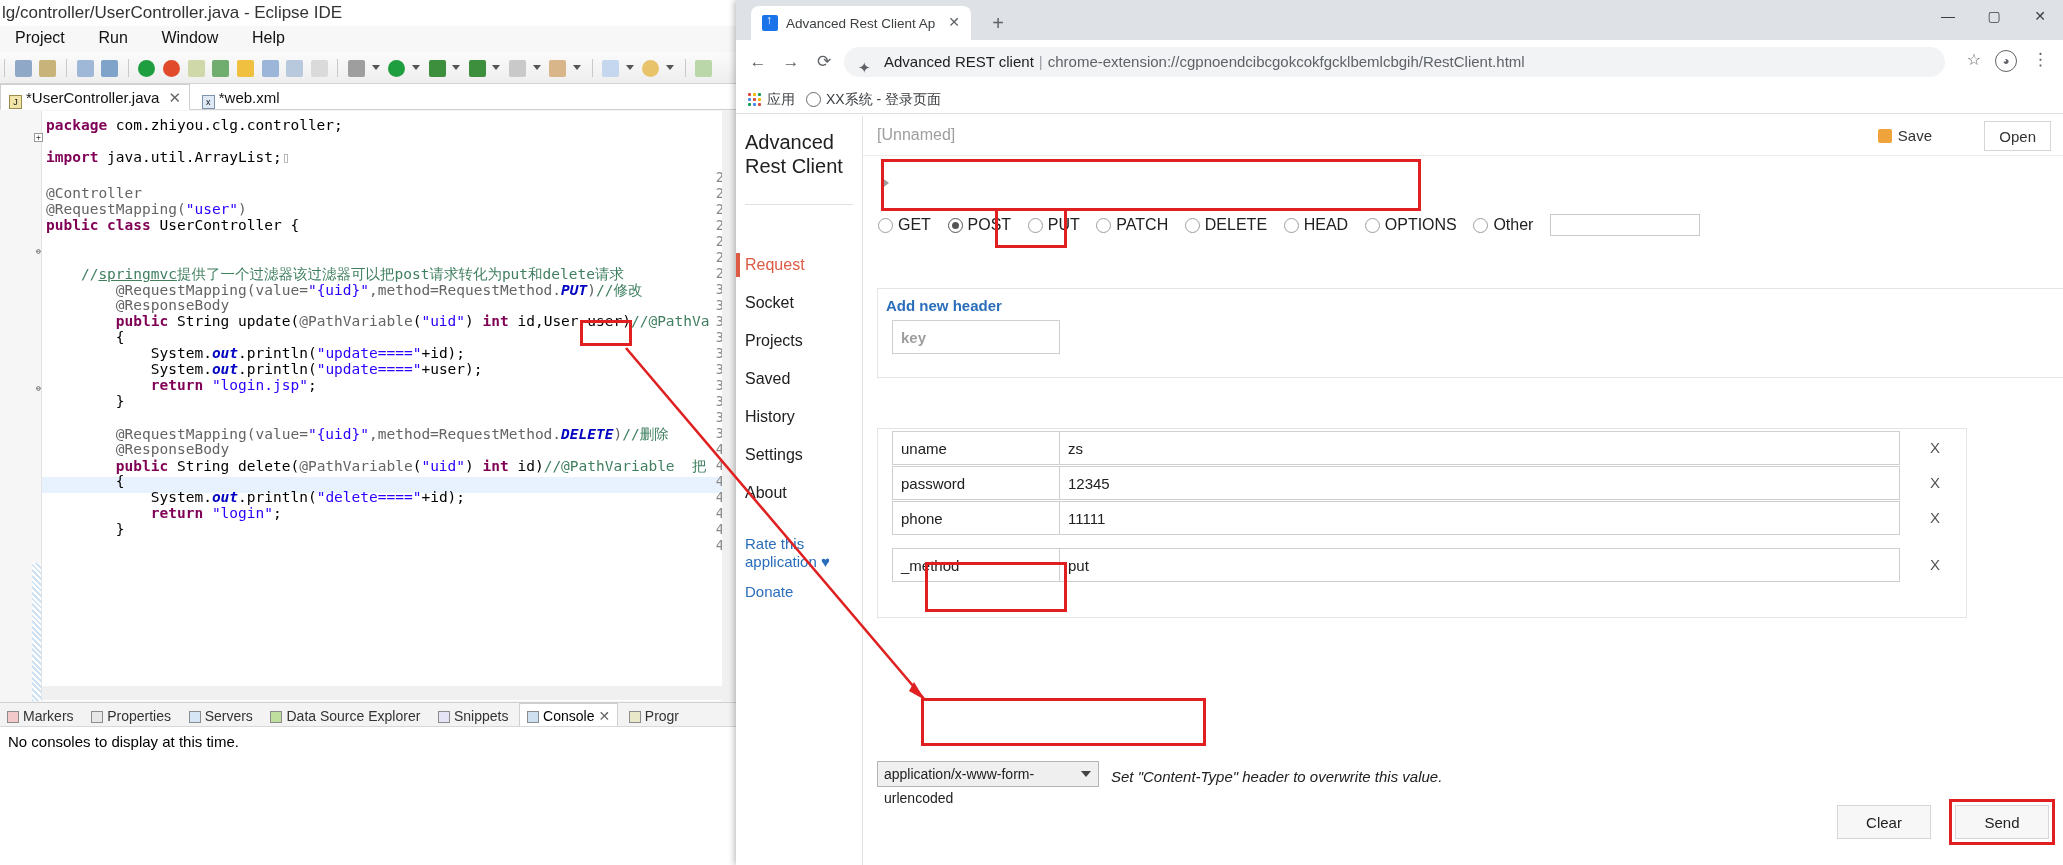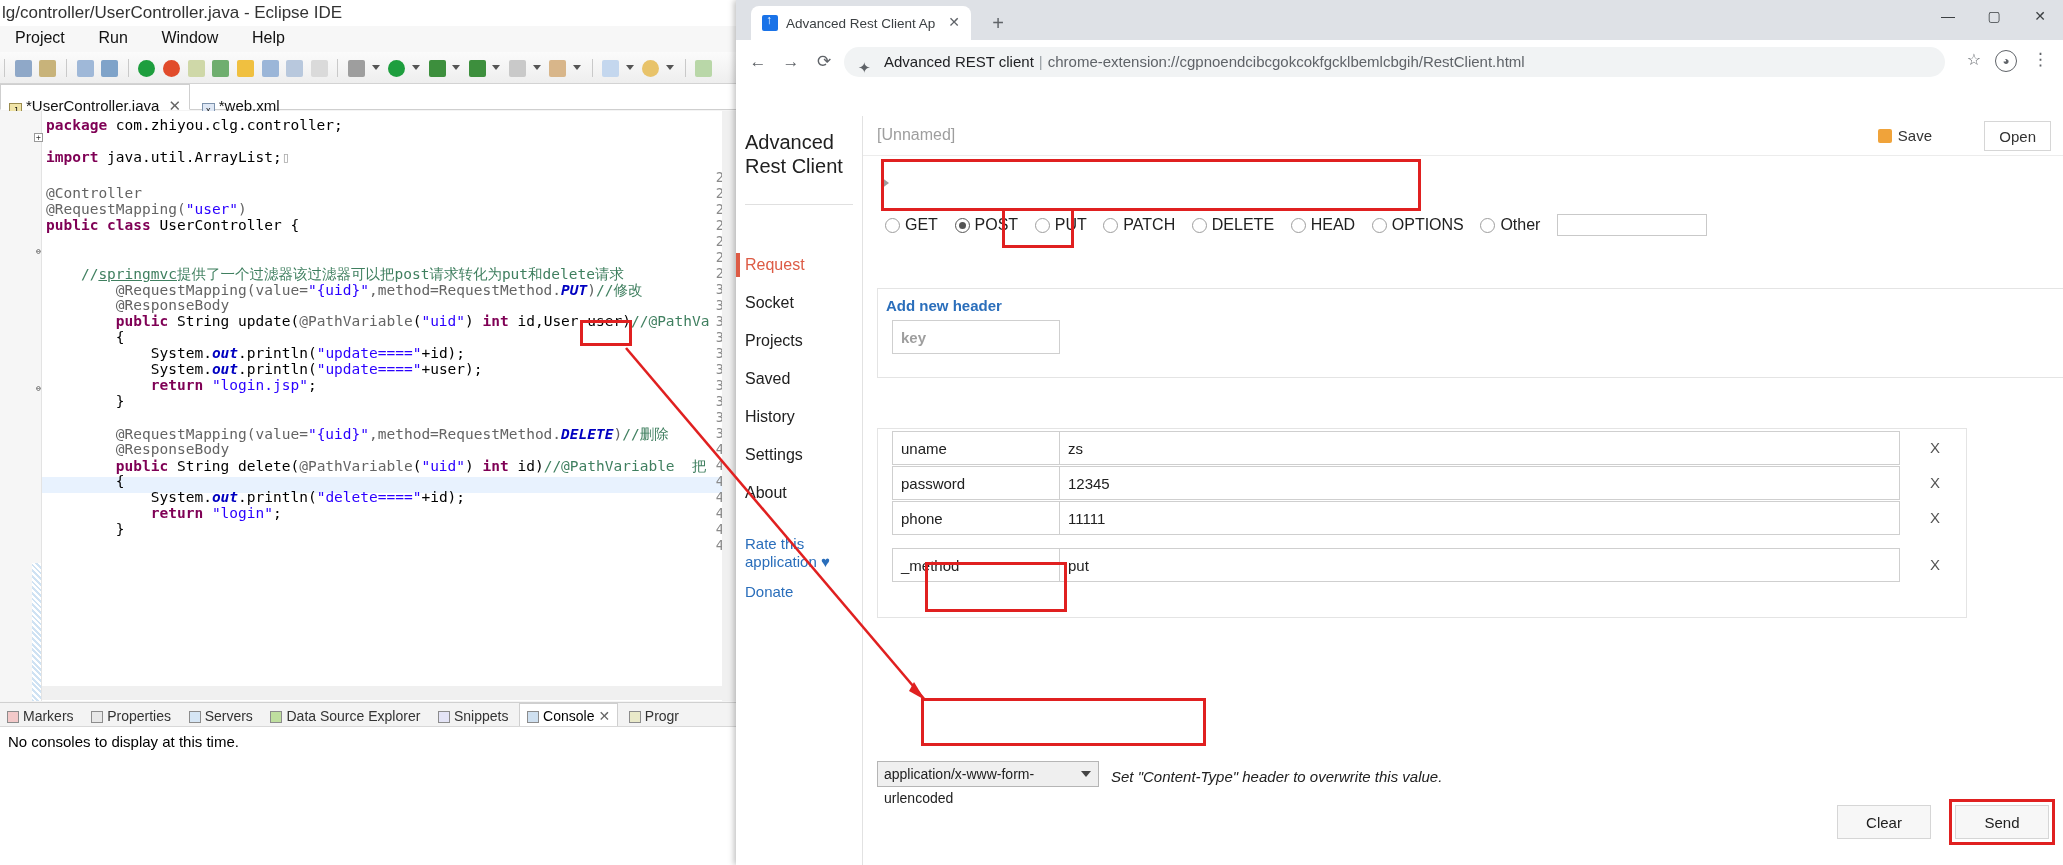--- a/index.html
+++ b/index.html
@@ -18,21 +18,21 @@
   #ecl-menu { position:absolute; left:0; top:26px; height:26px; width:100%; background:#f7f7f7; }
   #ecl-menu span { display:inline-block; font-size:16px; color:#111; padding:3px 15px; }
   #ecl-toolbar { position:absolute; left:0; top:52px; height:32px; width:100%;
                  background:linear-gradient(#fbfbfb,#eeeeee); border-bottom:1px solid #d3d3d3; }
   .tb-ico { display:inline-block; width:17px; height:17px; margin:7px 2px; vertical-align:middle; border-radius:2px; }
   .tb-sep { display:inline-block; width:1px; height:18px; background:#c9c9c9; margin:7px 4px; vertical-align:middle; }
   .tb-arrow { display:inline-block; width:0;height:0;border-left:4px solid transparent;border-right:4px solid transparent;
               border-top:5px solid #555; margin:0 3px 2px 1px; vertical-align:middle; }
 
   #ecl-tabs { position:absolute; left:0; top:84px; height:26px; width:100%; background:#fff; border-bottom:1px solid #cfcfcf; }
-  .ecl-tab { display:inline-block; height:26px; line-height:26px; padding:8px 8px; font-size:15px; color:#111; }
+  .ecl-tab { display:inline-block; height:26px; line-height:26px; padding:0 8px; font-size:15px; color:#111; }
   .ecl-tab.active { background:#fff; border:1px solid #cfcfcf; border-bottom:1px solid #fff; position:relative; top:0; }
   .ecl-tab .tico { display:inline-block; width:13px;height:14px;vertical-align:-2px;margin-right:4px;
                    background:#f0e4a8; border:1px solid #9b8c4e; font-size:9px; text-align:center; line-height:13px;}
 
   #code { position:absolute; left:0; top:111px; width:736px; height:590px; background:#fff;
           font-family:"DejaVu Sans Mono","Liberation Mono",monospace; font-size:14.5px; overflow:hidden; }
   #gutter { position:absolute; left:0; top:0; width:42px; height:100%; background:#f6f6f6; border-right:1px solid #e3e3e3; }
   .ln { position:absolute; right:4px; width:38px; text-align:right; color:#8a8a8a; font-size:13.5px;
         font-family:"DejaVu Sans Mono",monospace; }
   .cl { position:absolute; left:46px; white-space:pre; }
@@ -118,21 +118,21 @@
   #btn-save .disk { display:inline-block; width:14px;height:14px;background:#f0a33a;vertical-align:-2px;margin-right:6px;border-radius:2px;}
   #btn-open { right:12px; }
 
   #urlrow { position:absolute; left:14px; top:48px; width:1090px; height:40px; }
   #url-caret { position:absolute; left:4px; top:13px; width:0;height:0;
                border-top:6px solid transparent;border-bottom:6px solid transparent;border-left:8px solid #9e9e9e; }
   #url-input { position:absolute; left:20px; top:3px; width:498px; height:34px; line-height:32px;
                border:1px solid #c9c9c9; background:#fff; font-size:15.5px; color:#212121; padding-left:8px; }
   #box-url { position:absolute; left:4px; top:-5px; width:540px; height:52px; border:3px solid #e02020; }
 
-  #methods { position:absolute; left:22px; top:98px; height:24px; white-space:nowrap; }
+  #methods { position:absolute; left:15px; top:98px; height:24px; white-space:nowrap; }
   .mth { display:inline-block; font-size:16px; color:#212121; margin-right:13px; }
   .radio { display:inline-block; width:15px;height:15px;border:1.5px solid #9e9e9e;border-radius:50%;
            vertical-align:-3px; margin-right:5px; background:#fff; position:relative;}
   .radio.on { border-color:#555; }
   .radio.on:after { content:""; position:absolute; left:3px; top:3px; width:7px;height:7px;border-radius:50%;background:#555;}
   #other-input { display:inline-block; width:150px; height:22px; border:1px solid #c9c9c9; vertical-align:-6px; background:#fff;}
   #box-post { position:absolute; left:47px; top:-8px; width:72px; height:40px; border:3px solid #e02020; }
 
   .tabrow { position:absolute; left:14px; height:32px; }
   .ttab { display:inline-block; width:86px; height:32px; line-height:31px; text-align:center; font-size:14.5px;
@@ -329,20 +329,32 @@
     <div class="navbtn" id="nv-fwd">→</div>
     <div class="navbtn" id="nv-rel">⟳</div>
     <div id="omnibox">
       <span id="omni-ext">✦</span><span id="omni-host">Advanced REST client</span><span id="omni-sep">|</span><span id="omni-url">chrome-extension://cgpnoendcibcgokcokfgcklbemlcbgih/RestClient.html</span>
     </div>
     <div id="nv-star">☆</div>
     <div id="nv-avatar">◕</div>
     <div id="nv-menu">⋮</div>
   </div>
 
+  <div id="bookmarks">
+    <div class="bmk" id="bmk-apps">
+      <span class="apps-grid">
+        <i style="left:0;top:0;background:#db4437"></i><i style="left:5px;top:0;background:#f4b400"></i><i style="left:10px;top:0;background:#0f9d58"></i>
+        <i style="left:0;top:5px;background:#4285f4"></i><i style="left:5px;top:5px;background:#db4437"></i><i style="left:10px;top:5px;background:#f4b400"></i>
+        <i style="left:0;top:10px;background:#0f9d58"></i><i style="left:5px;top:10px;background:#4285f4"></i><i style="left:10px;top:10px;background:#db4437"></i>
+      </span><span>应用</span>
+    </div>
+    <div class="bmk" id="bmk-xx">
+      <span class="globe"></span><span>XX系统 - 登录页面</span>
+    </div>
+  </div>
 
   <div id="arc">
 
     <div id="arc-side">
       <div id="arc-logo">Advanced Rest Client</div>
       <div id="arc-div"></div>
       <div style="margin-top:46px">
         <div class="side-item active">Request</div>
         <div class="side-item" style="margin-top:10px">Socket</div>
         <div class="side-item" style="margin-top:10px">Projects</div>

